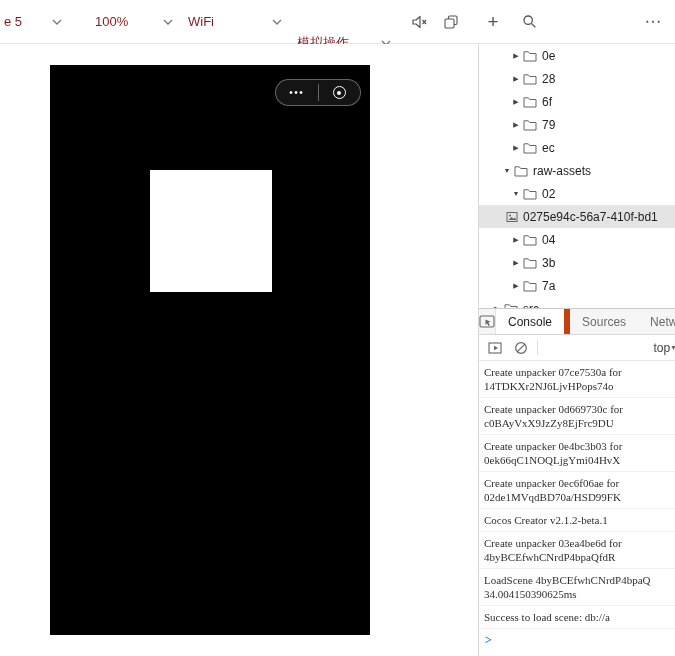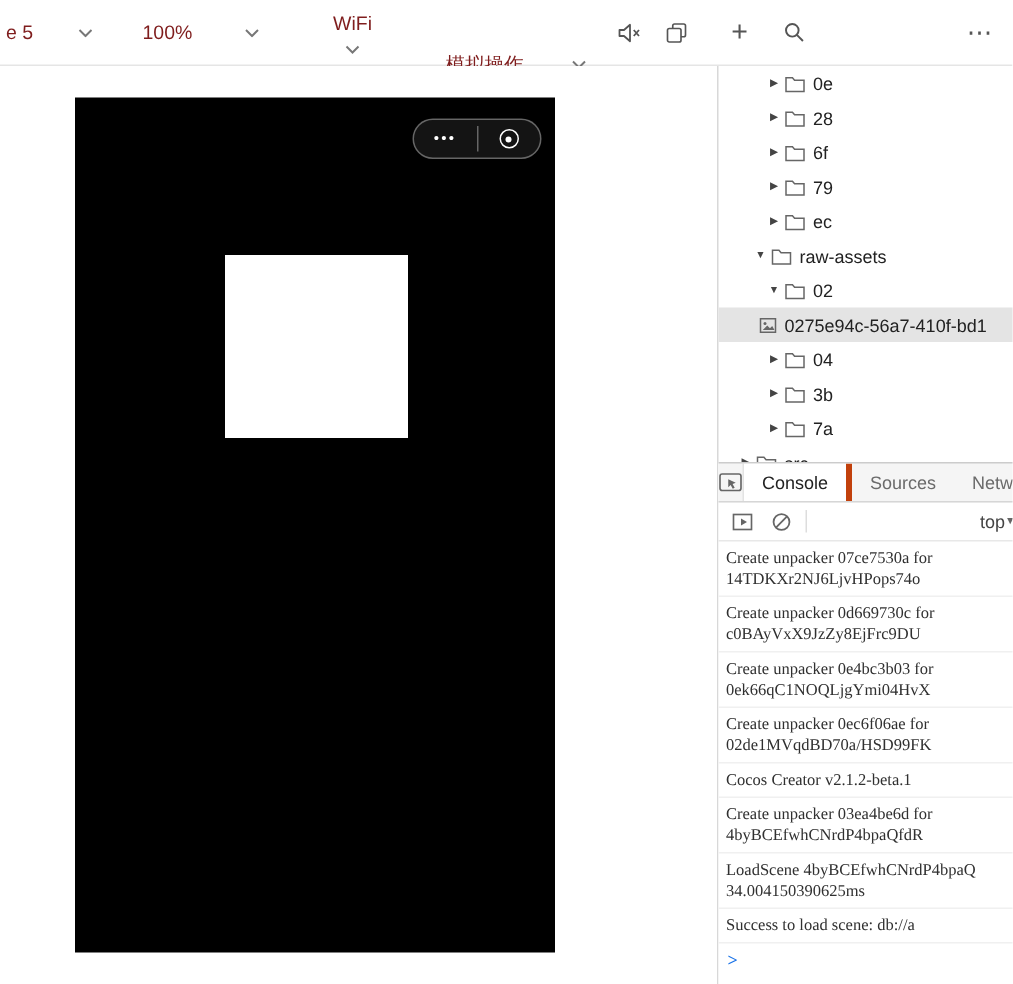--- a/index.html
+++ b/index.html
@@ -15,21 +15,21 @@
     background:#fff; border-bottom:1px solid #e5e5e5;
     display:flex; align-items:center;
   }
   .dd {
     display:flex; align-items:center; justify-content:space-between;
     height:28px; cursor:pointer;
   }
   .dd .dd-label { font-size:13px; color:#7f1d1d; white-space:nowrap; }
   .dd-device   { width:58px; margin-left:4px; }
   .dd-zoom     { width:78px; margin-left:33px; }
-  .dd-network  { width:94px; margin-left:15px;flex-direction:column; }
+  .dd-network  { width:94px; margin-left:15px; }
   .dd-simulate { width:94px; margin-left:15px;margin-top:43px; }
   .icon-btn {
     background:none; border:none; padding:0; margin:0;
     width:24px; height:24px; display:flex; align-items:center; justify-content:center;
     cursor:pointer; color:#555;
   }
   .btn-mute   { margin-left:16px; }
   .btn-window { margin-left:8px; }
   .btn-plus   { margin-left:18px; }
   .btn-plus span { font-size:19px; color:#555; line-height:1; }
@@ -96,21 +96,21 @@
     display:flex; align-items:stretch; overflow:hidden;
   }
   .inspect {
     width:32px; display:flex; align-items:center; justify-content:center;
     cursor:pointer; border-right:1px solid #e3e3e3;
   }
   .tab {
     padding:0 12px; display:flex; align-items:center;
     font-size:12px; color:#6b6b6b; cursor:pointer; white-space:nowrap;
   }
-  .tab.active { background:#fff; color:#222; border-right:4px solid #c2410c; }
+  .tab.active { background:#fff; color:#222; border-right:6px solid #c2410c; }
 
   .dt-toolbar {
     height:26px; flex:none; border-bottom:1px solid #e8e8e8;
     display:flex; align-items:center; padding:0 6px; gap:6px;
   }
   .dt-icon {
     width:20px; height:20px; display:flex; align-items:center; justify-content:center;
     cursor:pointer;
   }
   .dt-sep { width:1px; height:15px; background:#ddd; flex:none; }

